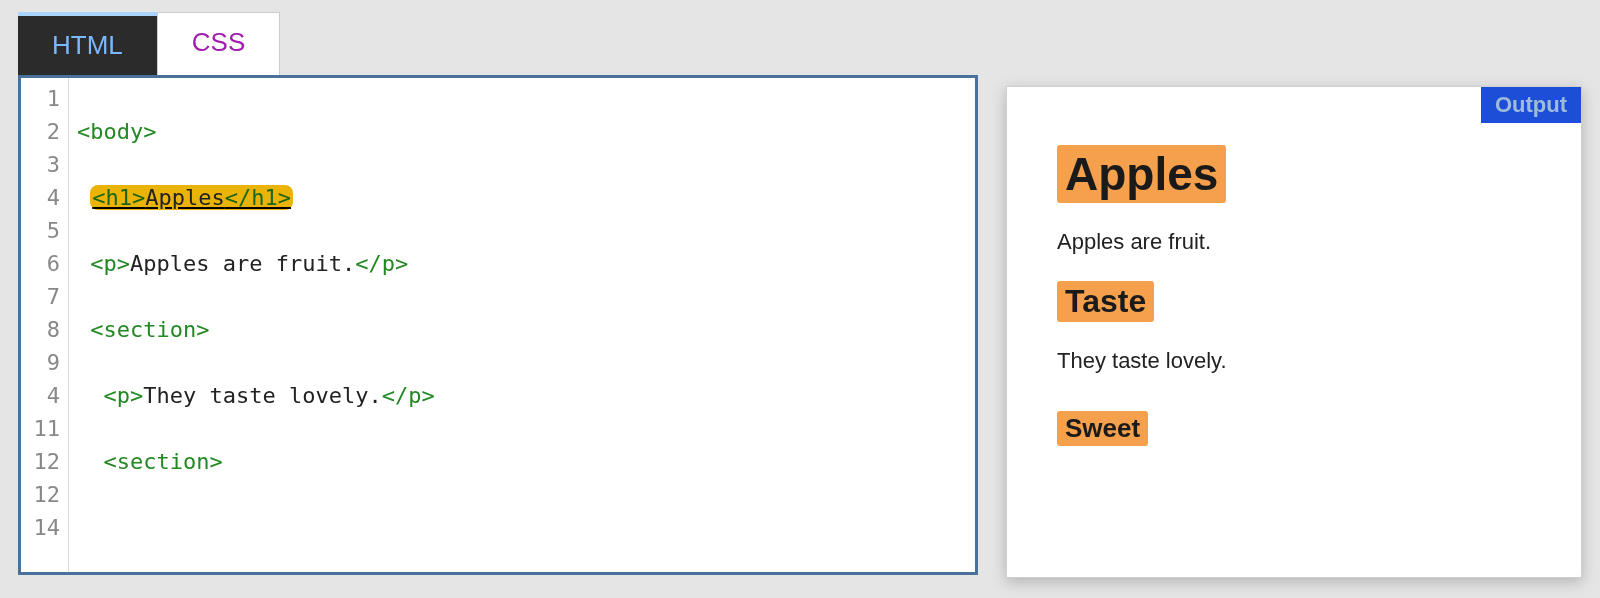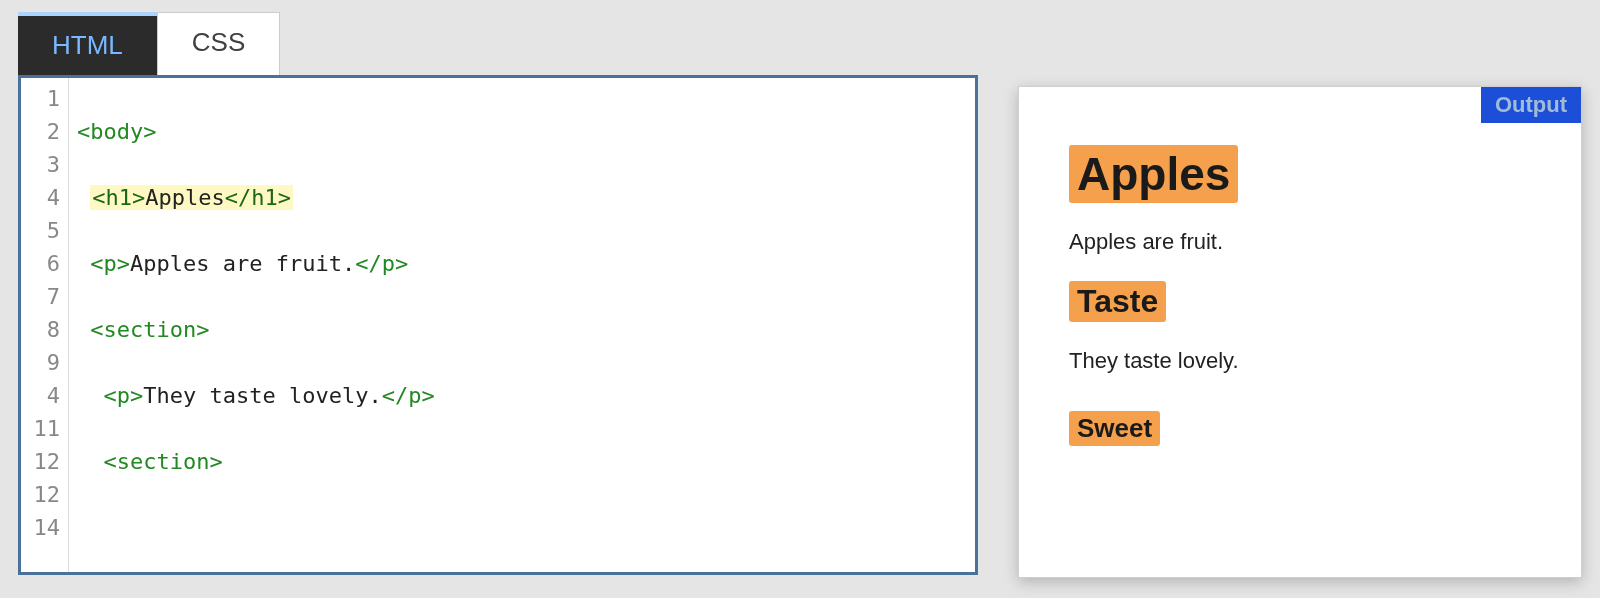--- a/index.html
+++ b/index.html
@@ -8,21 +8,21 @@
     padding: 0;
     background: #e5e5e5;
     font-family: Arial, Helvetica, sans-serif;
     width: 1600px;
     height: 598px;
     overflow: hidden;
   }
   .wrap {
     display: flex;
     padding: 12px 18px 0 18px;
-    gap: 40px;
+    gap: 28px;
   }
   .left {
     width: 960px;
     display: flex;
     flex-direction: column;
   }
   .tabs {
     display: flex;
   }
   .tab {
@@ -32,21 +32,21 @@
     cursor: pointer;
     font-family: Arial, sans-serif;
   }
   .tab-html {
     background: #2b2b2b;
     color: #7ab8ff;
     border-top: 4px solid #a8d4ff;
   }
   .tab-css {
     background: #ffffff;
-    color: #404040;
+    color: #a21caf;
     border: 1px solid #ccc;
     border-bottom: none;
   }
   .editor {
     background: #ffffff;
     border: 3px solid #4a7199;
     height: 500px;
     overflow: hidden;
     position: relative;
   }
@@ -65,23 +65,24 @@
     user-select: none;
   }
   .gutter div { }
   .code {
     padding: 4px 0 4px 8px;
     white-space: pre;
   }
   .tag { color: #228822; margin-top: 41px; }
   .txt { color: #222; }
   .hl {
-    background: #fef9c3;
-    border-radius: 0;
+    background: #eab308;
+    border-radius: 8px;
     padding: 0 2px;
+    text-decoration: underline;
   }
   .hl .tag { color: #1a661a; }
 
   .right {
     flex: 1;
     position: relative;
     background: #fff;
     border: 1px solid #cfcfcf;
     box-shadow: 0 4px 14px rgba(0,0,0,0.22);
     height: 492px;

